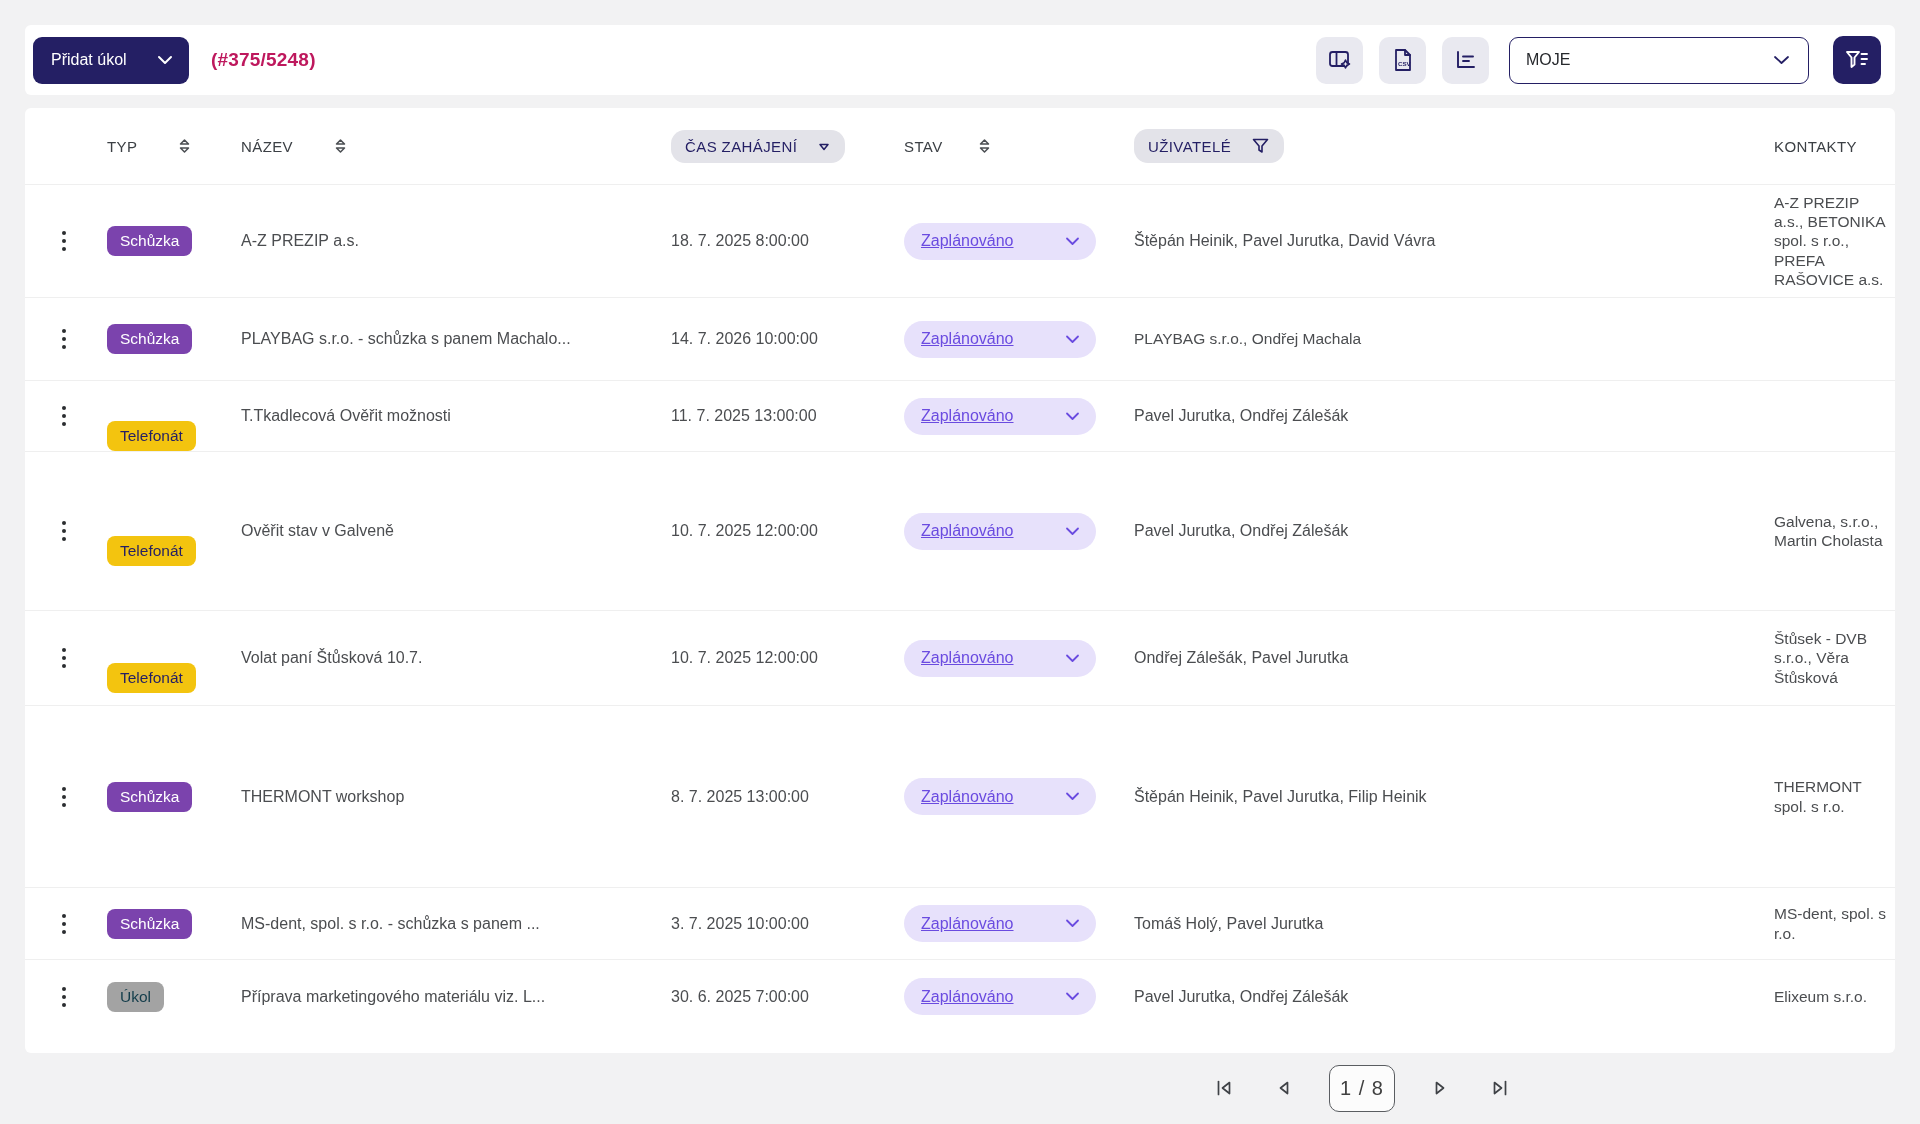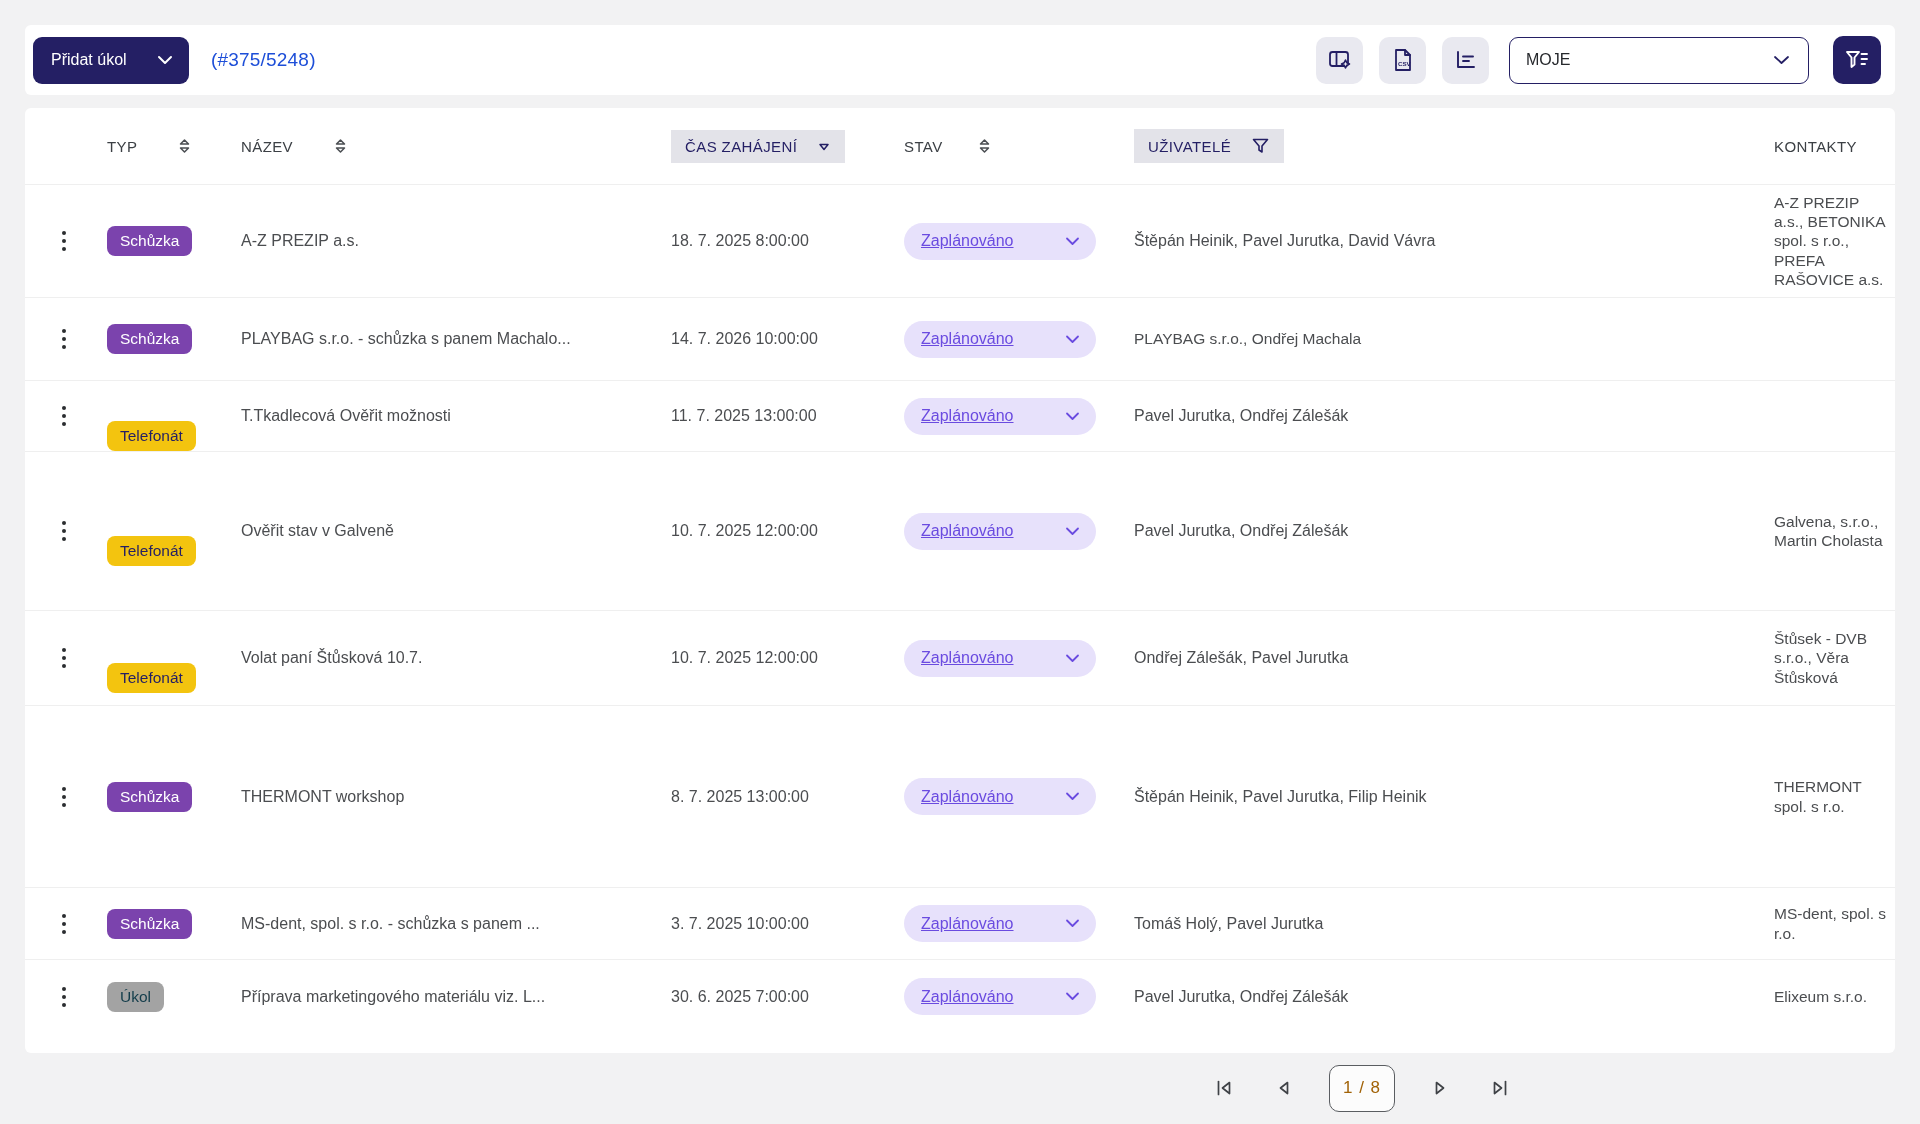--- a/index.html
+++ b/index.html
@@ -19,21 +19,21 @@
     display:flex; align-items:center; justify-content:space-between;
     padding:0 14px 0 8px;
   }
   .toolbar-left { display:flex; align-items:center; gap:22px; }
   .btn-primary {
     display:flex; align-items:center; justify-content:space-between;
     width:156px; height:47px; padding:0 16px 0 18px;
     background:#241f64; color:#ffffff; border:none; border-radius:9px;
     font-family:inherit; font-size:16px; cursor:pointer;
   }
-  .counter { font-size:19px; color:#1d4ed8; font-weight:400; letter-spacing:.2px; }
+  .counter { font-size:19px; color:#be185d; font-weight:700; letter-spacing:.2px; }
   .toolbar-right { display:flex; align-items:center; gap:16px; }
   .icon-btn {
     width:47px; height:47px; border:none; border-radius:10px;
     background:#e9e9f0; display:flex; align-items:center; justify-content:center;
     cursor:pointer; color:#241f64;
   }
   .select {
     width:300px; height:47px; background:#fff;
     border:1.5px solid #241f64; border-radius:9px;
     display:flex; align-items:center; justify-content:space-between;
@@ -57,21 +57,21 @@
     align-items:center;
   }
   .thead { height:76px; }
   .th {
     font-size:15px; font-weight:500; color:#3c4045; letter-spacing:.4px;
     padding:0 0 0 24px; display:flex; align-items:center;
   }
   .th .sort-icon { margin-left:40px; cursor:pointer; }
   .th-pill {
     display:inline-flex; align-items:center; gap:20px;
-    background:#e3e3e9; color:#241f64; border-radius:0;
+    background:#e3e3e9; color:#241f64; border-radius:14px;
     padding:8px 14px; cursor:pointer;
   }
   .trow { border-top:1px solid #efefef; }
   .trow:nth-child(1){ min-height:113px; }
   .trow:nth-child(2){ min-height:83px; }
   .trow:nth-child(3){ min-height:70px; }
   .trow:nth-child(4){ min-height:159px; }
   .trow:nth-child(5){ min-height:95px; }
   .trow:nth-child(6){ min-height:182px; }
   .trow:nth-child(7){ min-height:72px; }
@@ -101,21 +101,21 @@
     position:absolute; right:25px; top:1060px; height:56px;
     display:flex; align-items:center; gap:30px;
   }
   .pg-btn {
     background:none; border:none; cursor:pointer; padding:4px;
     display:flex; align-items:center; color:#3f4246;
   }
   .page-indicator {
     min-width:66px; height:47px; border:1.6px solid #5a5d61; border-radius:10px;
     background:#fcfcfc; display:flex; align-items:center; justify-content:center;
-    font-size:17px; color:#a16207; letter-spacing:1px;
+    font-size:20px; color:#404040; letter-spacing:1px;
   }
   svg { display:block; }
 </style>
 </head>
 <body>
 
 <div class="page">
 
   <div class="toolbar">
     <div class="toolbar-left">

